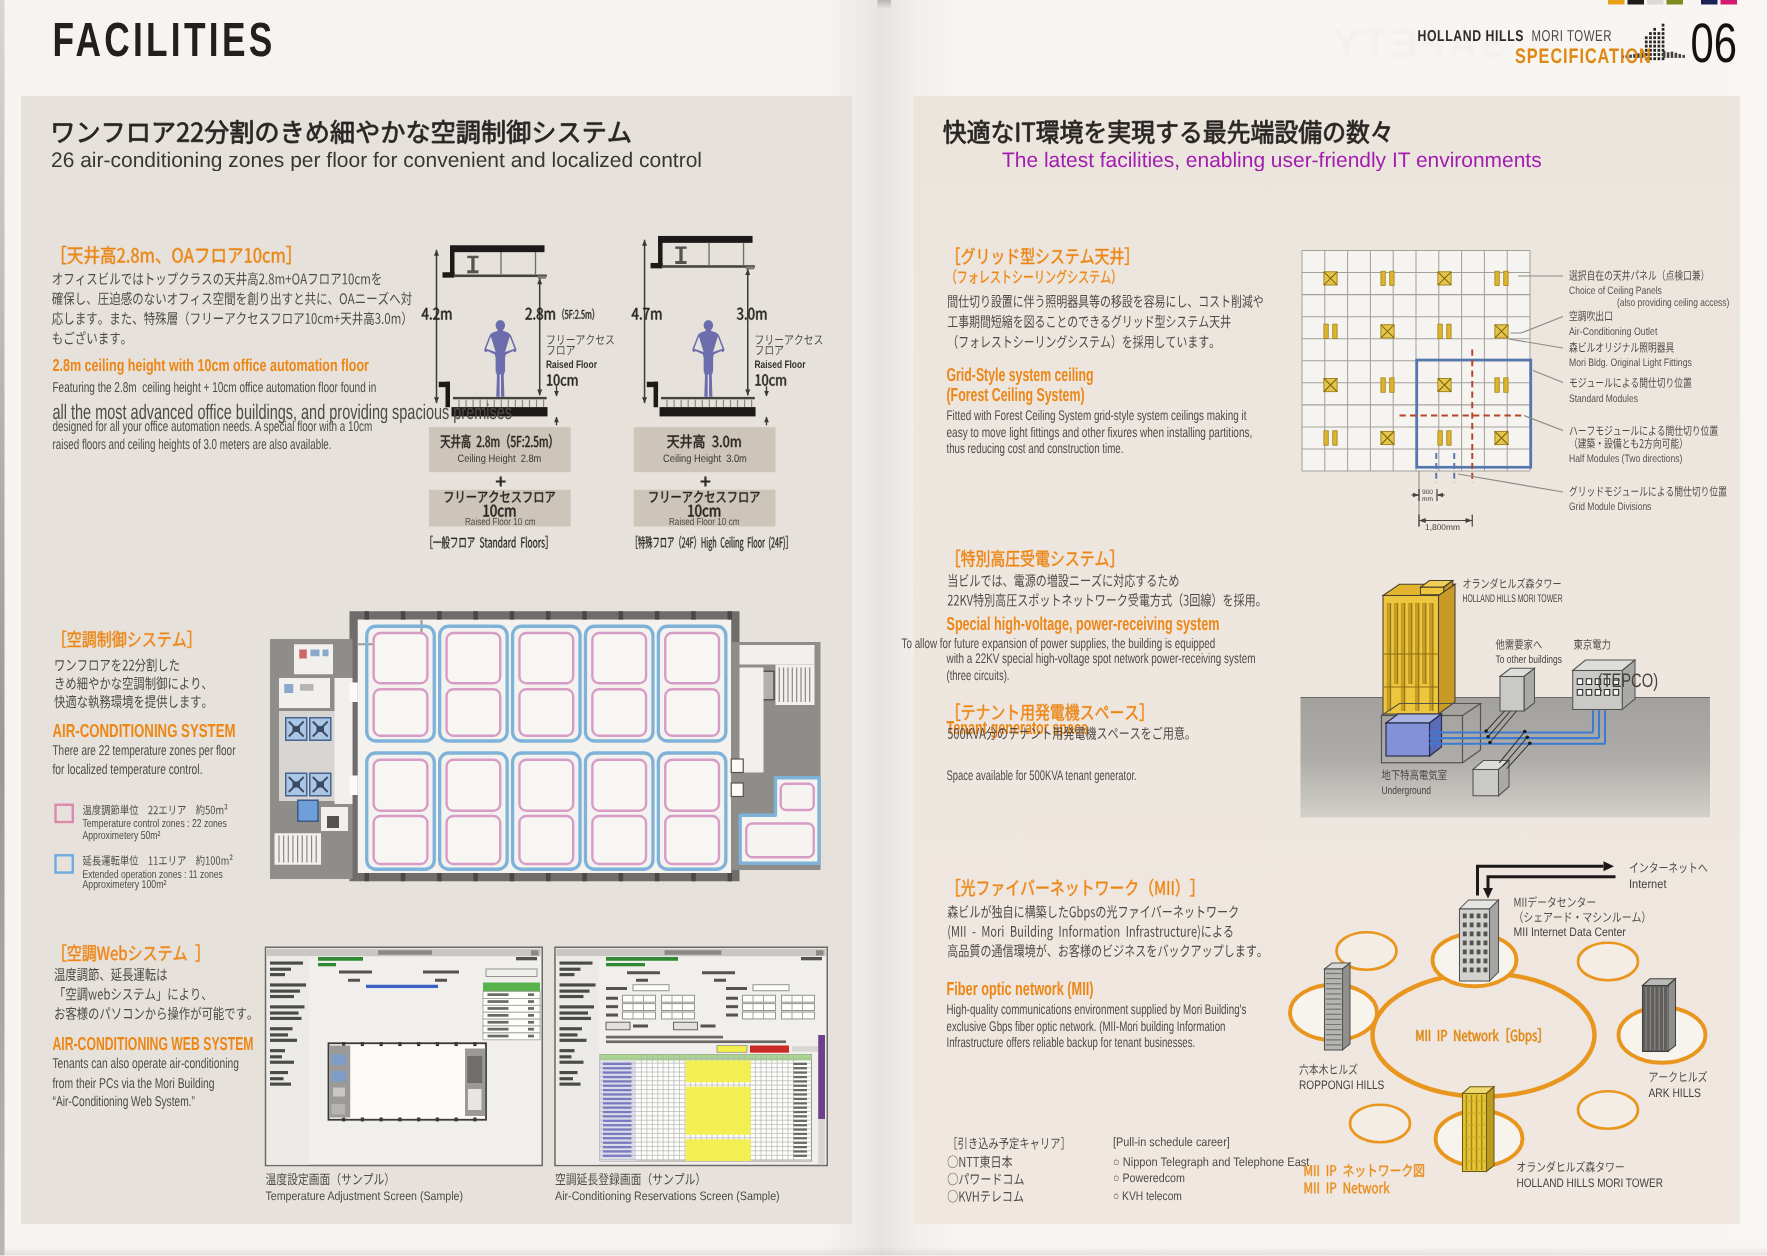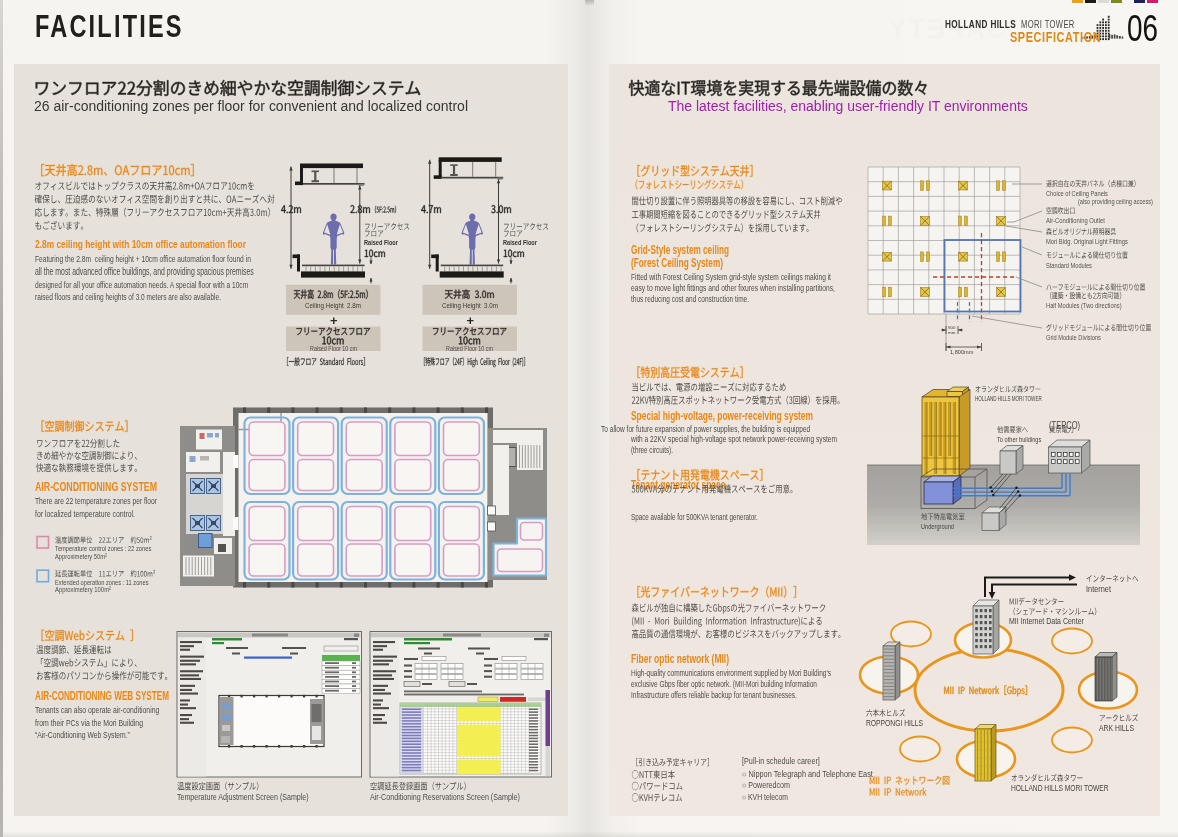--- a/index.html
+++ b/index.html
@@ -925,21 +925,21 @@
 <div class="abs" style="left:1010.0px;top:28.9px;font-size:14px;color:#e08812;font-weight:bold;letter-spacing:0.8px;"><span class="sx" style="transform:scaleX(0.7760)">SPECIFICATION</span></div>
 
 <div class="abs" style="left:1126.5px;top:8.0px;font-size:37px;color:#141210;"><span class="sx" style="transform:scaleX(0.7532)">06</span></div>
 
 <div class="abs" style="left:33.5px;top:98.3px;font-size:14px;color:#383633;"><span class="sx" style="transform:scaleX(0.9994)">26 air-conditioning zones per floor for convenient and localized control</span></div>
 
 <div class="abs" style="left:34.5px;top:238.1px;font-size:11.5px;color:#ed8615;font-weight:bold;"><span class="sx" style="transform:scaleX(0.7273)">2.8m ceiling height with 10cm office automation floor</span></div>
 
 <div class="abs" style="left:34.5px;top:252.9px;font-size:9.5px;color:#4e4b47;"><span class="sx" style="transform:scaleX(0.7034)">Featuring the 2.8m  ceiling height + 10cm office automation floor found in</span></div>
 
-<div class="abs" style="left:34.5px;top:265.7px;font-size:10px;color:#4e4b47;"><span class="sx" style="transform:scaleX(0.6898)">all the most advanced office buildings, and providing spacious premises</span></div>
+<div class="abs" style="left:34.5px;top:265.7px;font-size:14px;color:#4e4b47;"><span class="sx" style="transform:scaleX(0.6898)">all the most advanced office buildings, and providing spacious premises</span></div>
 
 <div class="abs" style="left:34.5px;top:278.5px;font-size:9.5px;color:#4e4b47;text-align:center;"><span class="sx" style="transform:scaleX(0.6963)">designed for all your office automation needs. A special floor with a 10cm</span></div>
 
 <div class="abs" style="left:34.5px;top:291.3px;font-size:9.5px;color:#4e4b47;"><span class="sx" style="transform:scaleX(0.6879)">raised floors and ceiling heights of 3.0 meters are also available.</span></div>
 
 <div class="abs" style="left:364.0px;top:237.5px;font-size:7.2px;color:#33312e;font-weight:bold;"><span class="sx" style="transform:scaleX(0.7797)">Raised Floor</span></div>
 
 <div class="abs" style="left:503.0px;top:237.5px;font-size:7.2px;color:#33312e;font-weight:bold;"><span class="sx" style="transform:scaleX(0.7797)">Raised Floor</span></div>
 
 <div class="abs" style="left:305.0px;top:301.0px;font-size:7.2px;color:#3a3835;"><span class="sx" style="transform:scaleX(0.8638)">Ceiling Height  2.8m</span></div>
@@ -1027,21 +1027,21 @@
 <div class="abs" style="left:1046.0px;top:260.5px;font-size:7.2px;color:#55524e;"><span class="sx" style="transform:scaleX(0.7872)">Standard Modules</span></div>
 
 <div class="abs" style="left:1046.0px;top:301.0px;font-size:7.2px;color:#55524e;"><span class="sx" style="transform:scaleX(0.7981)">Half Modules (Two directions)</span></div>
 
 <div class="abs" style="left:1046.0px;top:333.0px;font-size:7.2px;color:#55524e;"><span class="sx" style="transform:scaleX(0.7854)">Grid Module Divisions</span></div>
 
 <div class="abs" style="left:975.0px;top:394.3px;font-size:7.4px;color:#44423f;"><span class="sx" style="transform:scaleX(0.6172)">HOLLAND HILLS MORI TOWER</span></div>
 
 <div class="abs" style="left:997.0px;top:434.8px;font-size:7.4px;color:#44423f;"><span class="sx" style="transform:scaleX(0.7650)">To other buildings</span></div>
 
-<div class="abs" style="left:1049.0px;top:420px;font-size:10px;color:#44423f;"><span class="sx" style="transform:scaleX(0.7561)">(TEPCO)</span></div>
+<div class="abs" style="left:1049.0px;top:446px;font-size:13px;color:#44423f;padding-left:16px;"><span class="sx" style="transform:scaleX(0.7561)">(TEPCO)</span></div>
 
 <div class="abs" style="left:921.0px;top:522.3px;font-size:7.4px;color:#44423f;text-align:right;"><span class="sx" style="transform:scaleX(0.7639)">Underground</span></div>
 
 <div class="abs" style="left:1086.0px;top:585.1px;font-size:8.2px;color:#44423f;text-align:center;"><span class="sx" style="transform:scaleX(0.8991)">Internet</span></div>
 
 <div class="abs" style="left:1009.0px;top:617.1px;font-size:8.2px;color:#44423f;"><span class="sx" style="transform:scaleX(0.8526)">MII Internet Data Center</span></div>
 
 <div class="abs" style="left:866.0px;top:719.1px;font-size:8.2px;color:#44423f;"><span class="sx" style="transform:scaleX(0.8229)">ROPPONGI HILLS</span></div>
 
 <div class="abs" style="left:1099.0px;top:724.1px;font-size:8.2px;color:#44423f;"><span class="sx" style="transform:scaleX(0.8347)">ARK HILLS</span></div>

